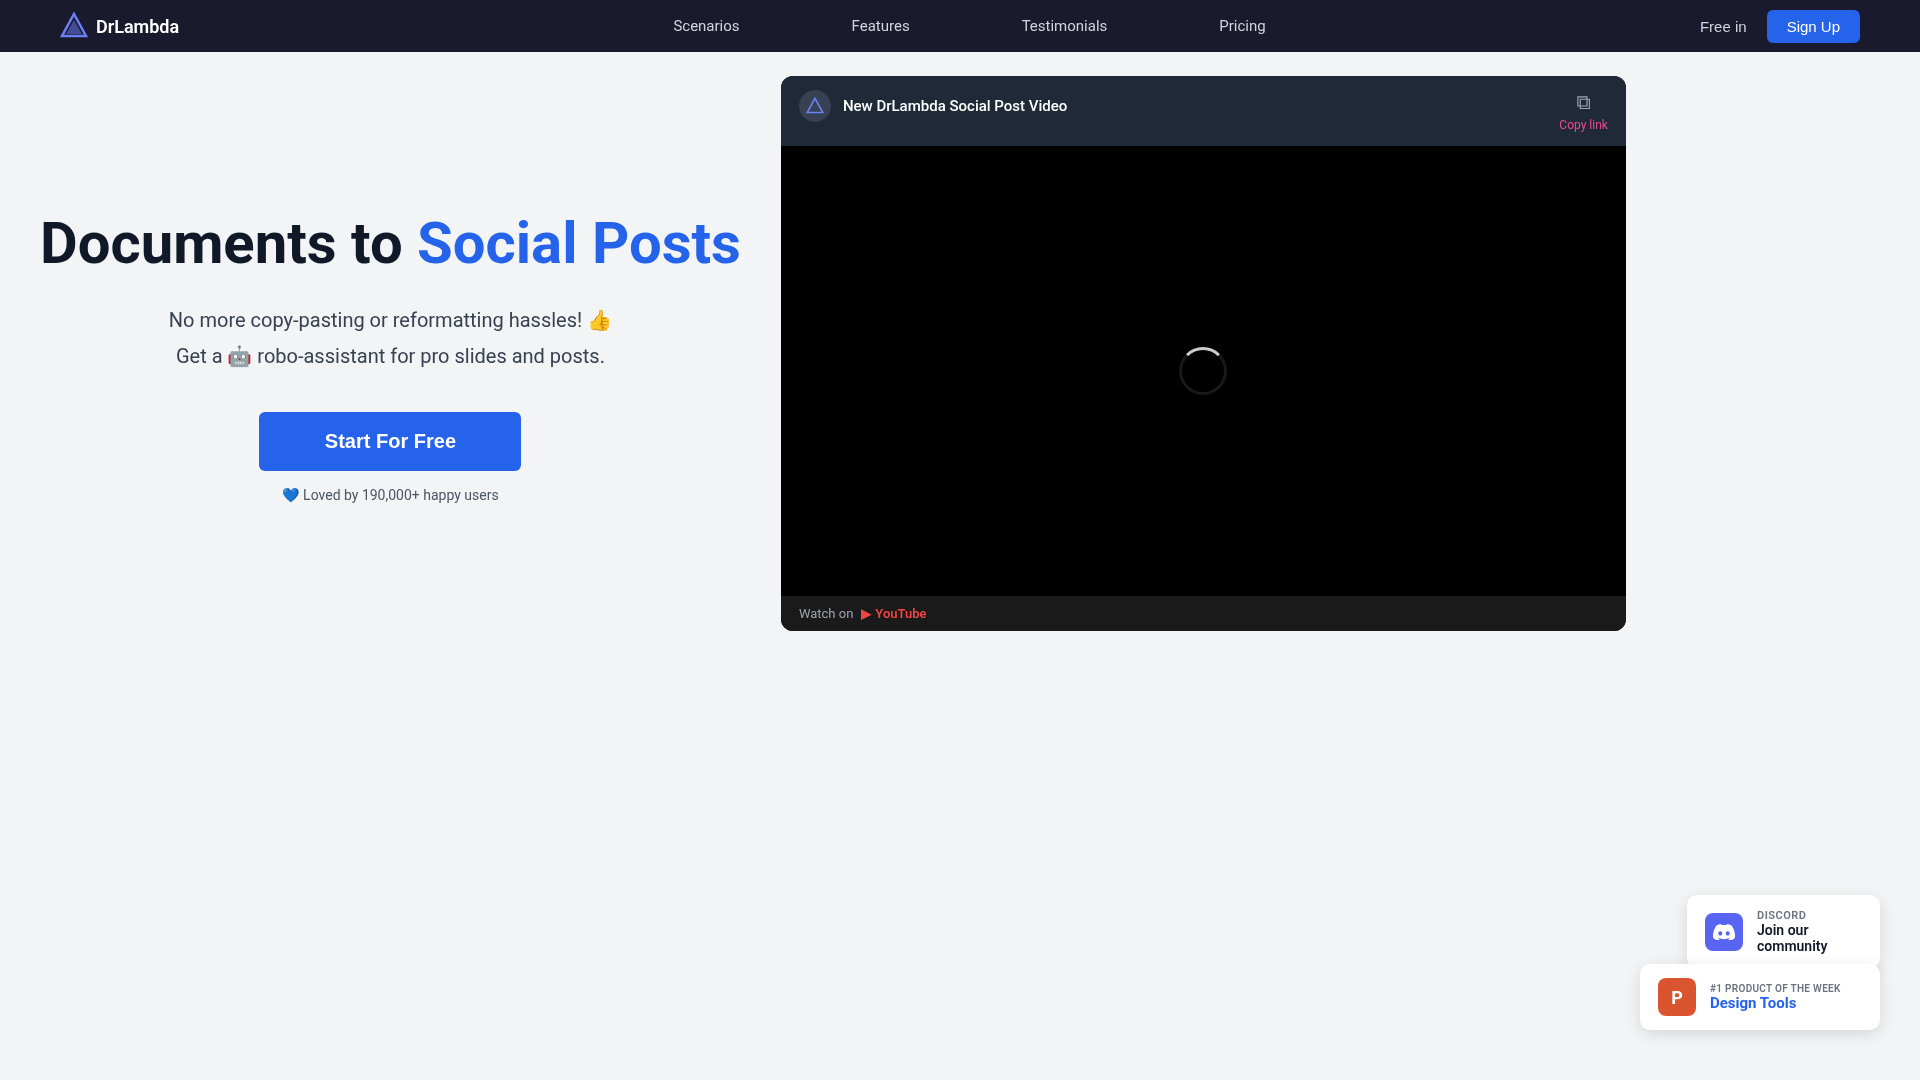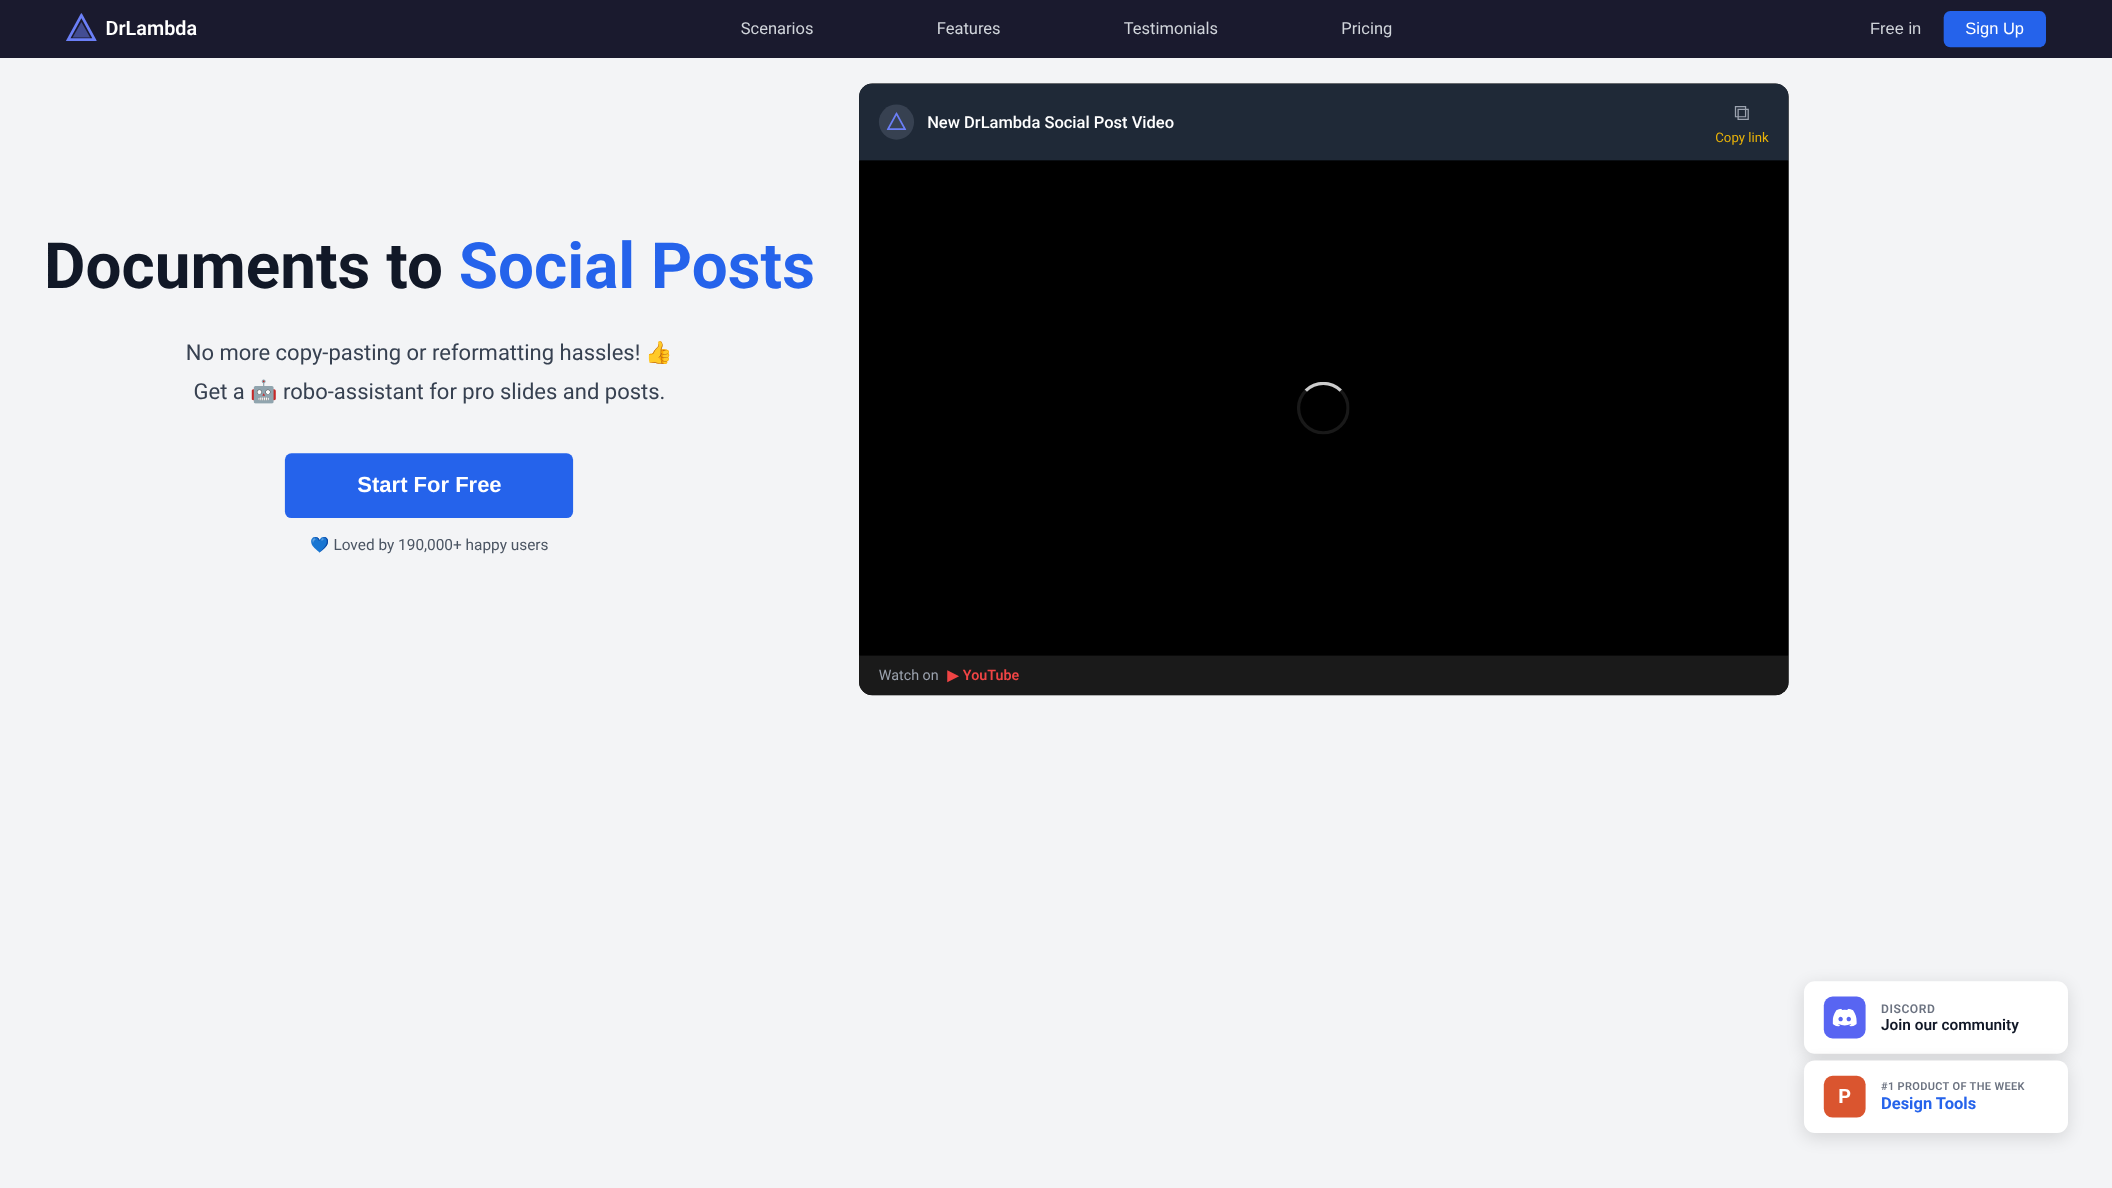--- a/index.html
+++ b/index.html
@@ -152,21 +152,21 @@
       overflow: hidden;
       background: #000;
       margin-top: 24px;
       position: relative;
     }
 
     .video-header {
       background: #1f2937;
       padding: 14px 18px;
       display: flex;
-      align-items: center;
+      align-items: flex-start;
       justify-content: space-between;
     }
 
     .video-title-area {
       display: flex;
       align-items: center;
       gap: 12px;
     }
 
     .video-logo {
@@ -193,21 +193,21 @@
       cursor: pointer;
       color: #9ca3af;
     }
 
     .copy-link-icon {
       font-size: 20px;
     }
 
     .copy-link-text {
       font-size: 12px;
-      color: #eab308;
+      color: #ec4899;
     }
 
     .video-body {
       background: #000;
       height: 450px;
       display: flex;
       align-items: center;
       justify-content: center;
     }
 
@@ -245,30 +245,30 @@
       align-items: center;
       gap: 4px;
       color: #ef4444;
       font-size: 13px;
       font-weight: 600;
     }
 
     
     .discord-widget {
       position: fixed;
-      bottom: 122px;
+      bottom: 112px;
       right: 40px;
       background: white;
       border-radius: 10px;
       padding: 14px 18px;
       display: flex;
       align-items: center;
       gap: 14px;
       box-shadow: 0 4px 16px rgba(0,0,0,0.12);
-      width: 240px;
+      width: 193px;
       cursor: pointer;
     }
 
     .discord-icon {
       width: 38px;
       height: 38px;
       background: #5865f2;
       border-radius: 8px;
       display: flex;
       align-items: center;

